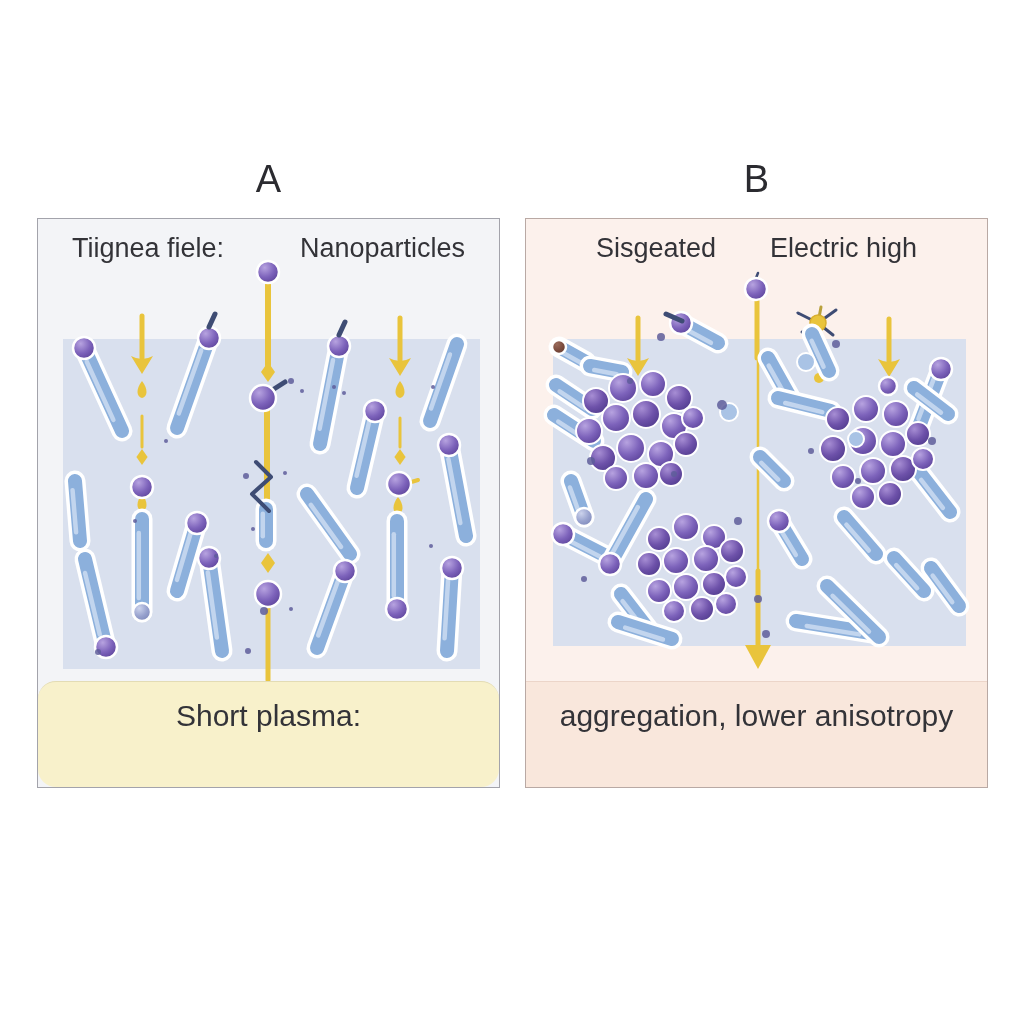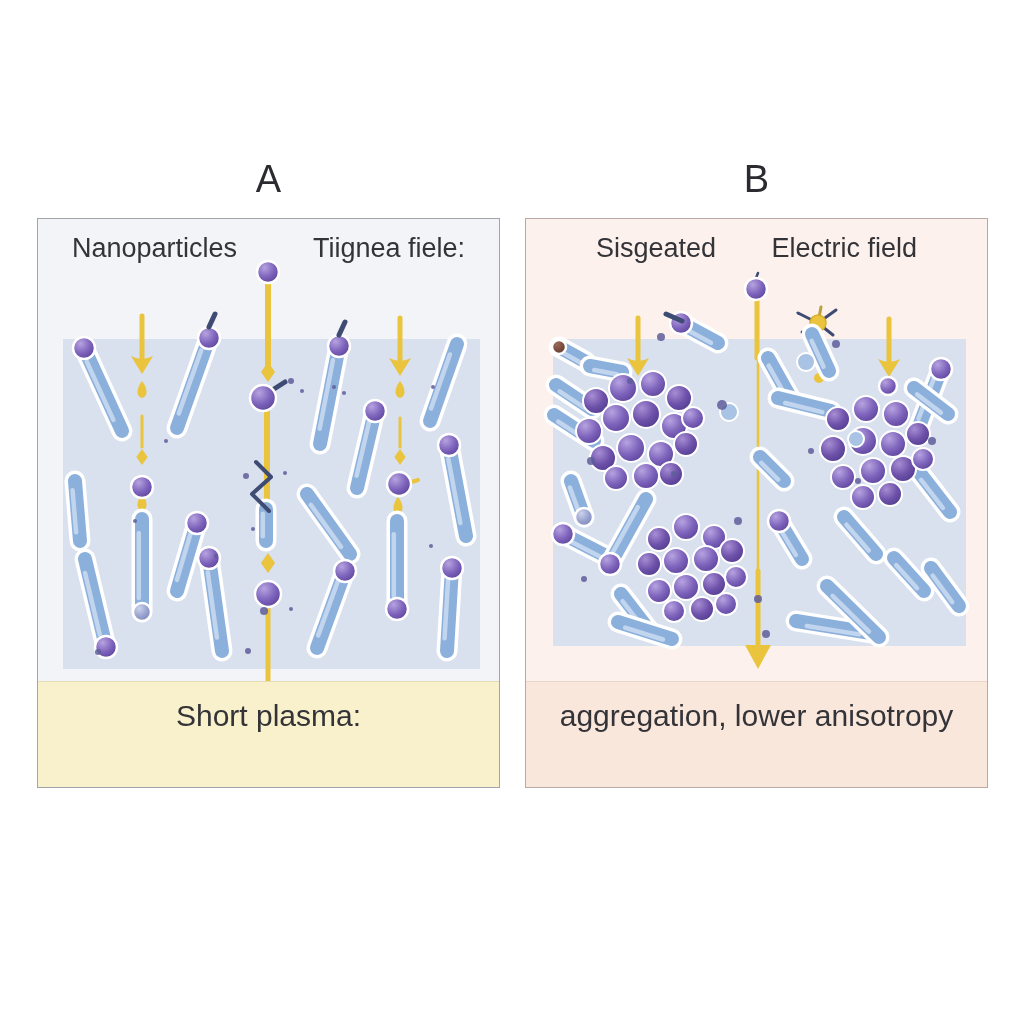--- a/index.html
+++ b/index.html
@@ -23,33 +23,33 @@
     justify-content:space-between;font-size:27px;color:#333338;z-index:2;
   }
   .hdr-a{padding:0 34px;}
   .hdr-b{padding:0 70px;}
   .scene{position:absolute;left:0;top:0;z-index:1;}
   .caption{
     position:absolute;left:0px;right:0px;bottom:0px;height:106px;
     text-align:center;font-size:30px;line-height:37px;color:#333338;
     box-sizing:border-box;padding-top:15px;z-index:2;
   }
-  #capA{background:#f8f1cb;border-top:1px solid #e3dcb5;}
+  #capA{background:#f8f1cb;border-top:1px solid #e3dcb5;border-radius:18px;}
   #capB{background:#f9e7dc;border-top:1px solid #ecd5c9;}
 </style>
 </head>
 <body>
 
 <div id="labelA" class="panel-label">A</div>
 <div id="labelB" class="panel-label">B</div>
 
 <div id="panelA" class="panel">
   <div class="hdr hdr-a">
+    <span>Tiignea fiele:</span>
     <span>Nanoparticles</span>
-    <span>Tiignea fiele:</span>
   </div>
   <svg id="sceneA" class="scene" width="461" height="568" viewBox="0 0 461 568">
       <defs>
         <radialGradient id="apg" cx="35%" cy="30%" r="80%">
           <stop offset="0%" stop-color="#b7a3e0"></stop>
           <stop offset="55%" stop-color="#7d63bb"></stop>
           <stop offset="100%" stop-color="#5a4198"></stop>
         </radialGradient>
         <radialGradient id="apg2" cx="35%" cy="30%" r="80%">
           <stop offset="0%" stop-color="#a78ed4"></stop>
@@ -173,21 +173,21 @@
       <circle cx="215" cy="310" r="2" fill="#5e5d9a" opacity="0.85"></circle>
     </svg>
   <div id="capA" class="caption">
     <div>Short plasma:</div>
   </div>
 </div>
 
 <div id="panelB" class="panel">
   <div class="hdr hdr-b">
     <span>Sisgeated</span>
-    <span>Electric field</span>
+    <span>Electric high</span>
   </div>
   <svg id="sceneB" class="scene" width="461" height="568" viewBox="0 0 461 568">
       <defs>
         <radialGradient id="bpg" cx="35%" cy="30%" r="80%">
           <stop offset="0%" stop-color="#b7a3e0"></stop>
           <stop offset="55%" stop-color="#7d63bb"></stop>
           <stop offset="100%" stop-color="#5a4198"></stop>
         </radialGradient>
         <radialGradient id="bpg2" cx="35%" cy="30%" r="80%">
           <stop offset="0%" stop-color="#a78ed4"></stop>

